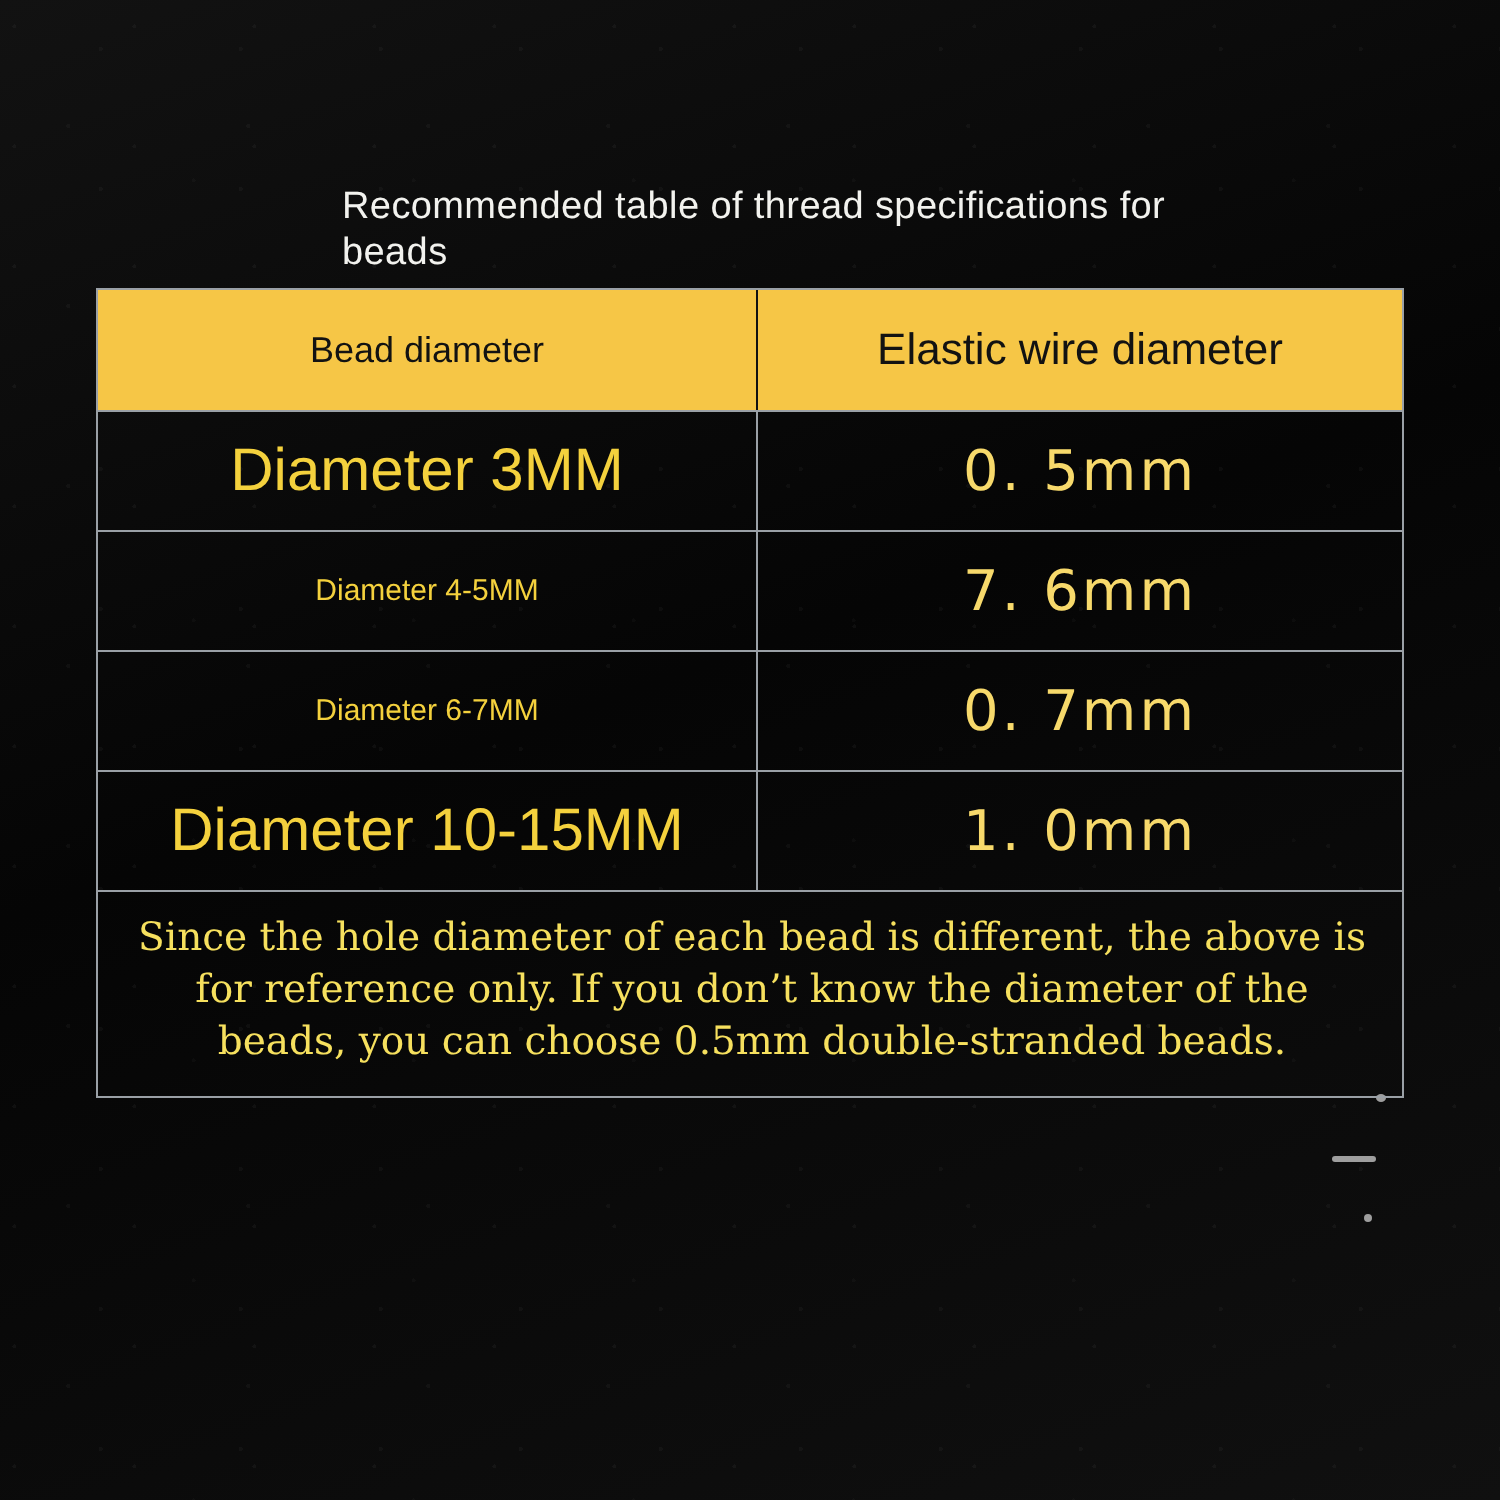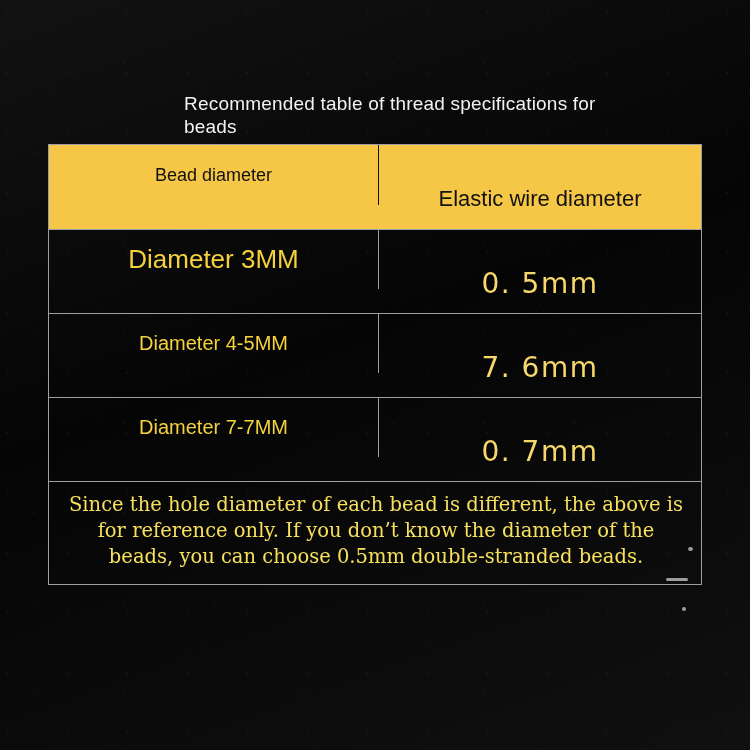--- a/index.html
+++ b/index.html
@@ -21,21 +21,21 @@
     background-image:
       radial-gradient(circle at 12% 22%, rgba(255,255,255,0.035) 0 1px, transparent 1px),
       radial-gradient(circle at 38% 70%, rgba(255,255,255,0.03) 0 1px, transparent 1px),
       radial-gradient(circle at 72% 35%, rgba(255,255,255,0.03) 0 1px, transparent 1px),
       radial-gradient(circle at 88% 82%, rgba(255,255,255,0.025) 0 1px, transparent 1px),
       linear-gradient(160deg, #121212 0%, #050505 45%, #101010 100%);
     background-size: 60px 60px, 90px 90px, 70px 70px, 110px 110px, 100% 100%;
   }
   .title {
     position: absolute;
-    left: 184px;
+    left: 171px;
     top: 92px;
     width: 420px;
     color: #f2f2ee;
     font-size: 19px;
     line-height: 1.22;
     letter-spacing: 0.2px;
   }
   .table-wrap {
     position: absolute;
     left: 48px;
@@ -59,21 +59,20 @@
     justify-content: center;
     text-align: center;
   }
   .cell-right {
     flex: 1;
     box-sizing: border-box;
     display: flex;
     align-items: center;
     justify-content: center;
     text-align: center;
-    margin-top: 24px;
   }
   
   .header-row { background: #f6c646; }
   .header-row .cell-left, .header-row .cell-right {
     height: 60px;
     color: #121212;
     border-color: #c9a23a;
   }
   .header-row .cell-left { font-size: 18px; border-right: 1px solid #121212; }
   .header-row .cell-right { font-size: 22px; }
@@ -84,22 +83,22 @@
   }
   .data-row .cell-left {
     color: #f4d13d;
   }
   .data-row .cell-right {
     color: #f7d96b;
     font-size: 28px;
     letter-spacing: 1.5px;
     font-family: "DejaVu Sans", sans-serif;
   }
-  .sz-xl { font-size: 26px; }
-  .sz-md { font-size: 20px; }
+  .sz-xl { font-size: 30px; }
+  .sz-md { font-size: 15px; }
 
   .note-row {
     padding: 10px 14px 14px 16px;
     box-sizing: border-box;
     text-align: center;
   }
   .note-text {
     color: #f6e05e;
     font-size: 19.5px;
     line-height: 1.33;
@@ -134,24 +133,28 @@
       <div class="cell-left sz-xl">Diameter 3MM</div>
       <div class="cell-right">0. 5mm</div>
     </div>
 
     <div class="row data-row">
       <div class="cell-left sz-md">Diameter 4-5MM</div>
       <div class="cell-right">7. 6mm</div>
     </div>
 
     <div class="row data-row">
-      <div class="cell-left sz-md">Diameter 7-7MM</div>
+      <div class="cell-left sz-md">Diameter 6-7MM</div>
       <div class="cell-right">0. 7mm</div>
     </div>
 
 
+    <div class="row data-row">
+      <div class="cell-left sz-xl">Diameter 10-15MM</div>
+      <div class="cell-right">1. 0mm</div>
+    </div>
 
     <div class="row note-row">
       <div class="note-text">Since the hole diameter of each bead is different, the above is for reference only. If you don’t know the diameter of the beads, you can choose 0.5mm double-stranded beads.</div>
     </div>
 
   </div>
 </div>
 
 </body></html>

